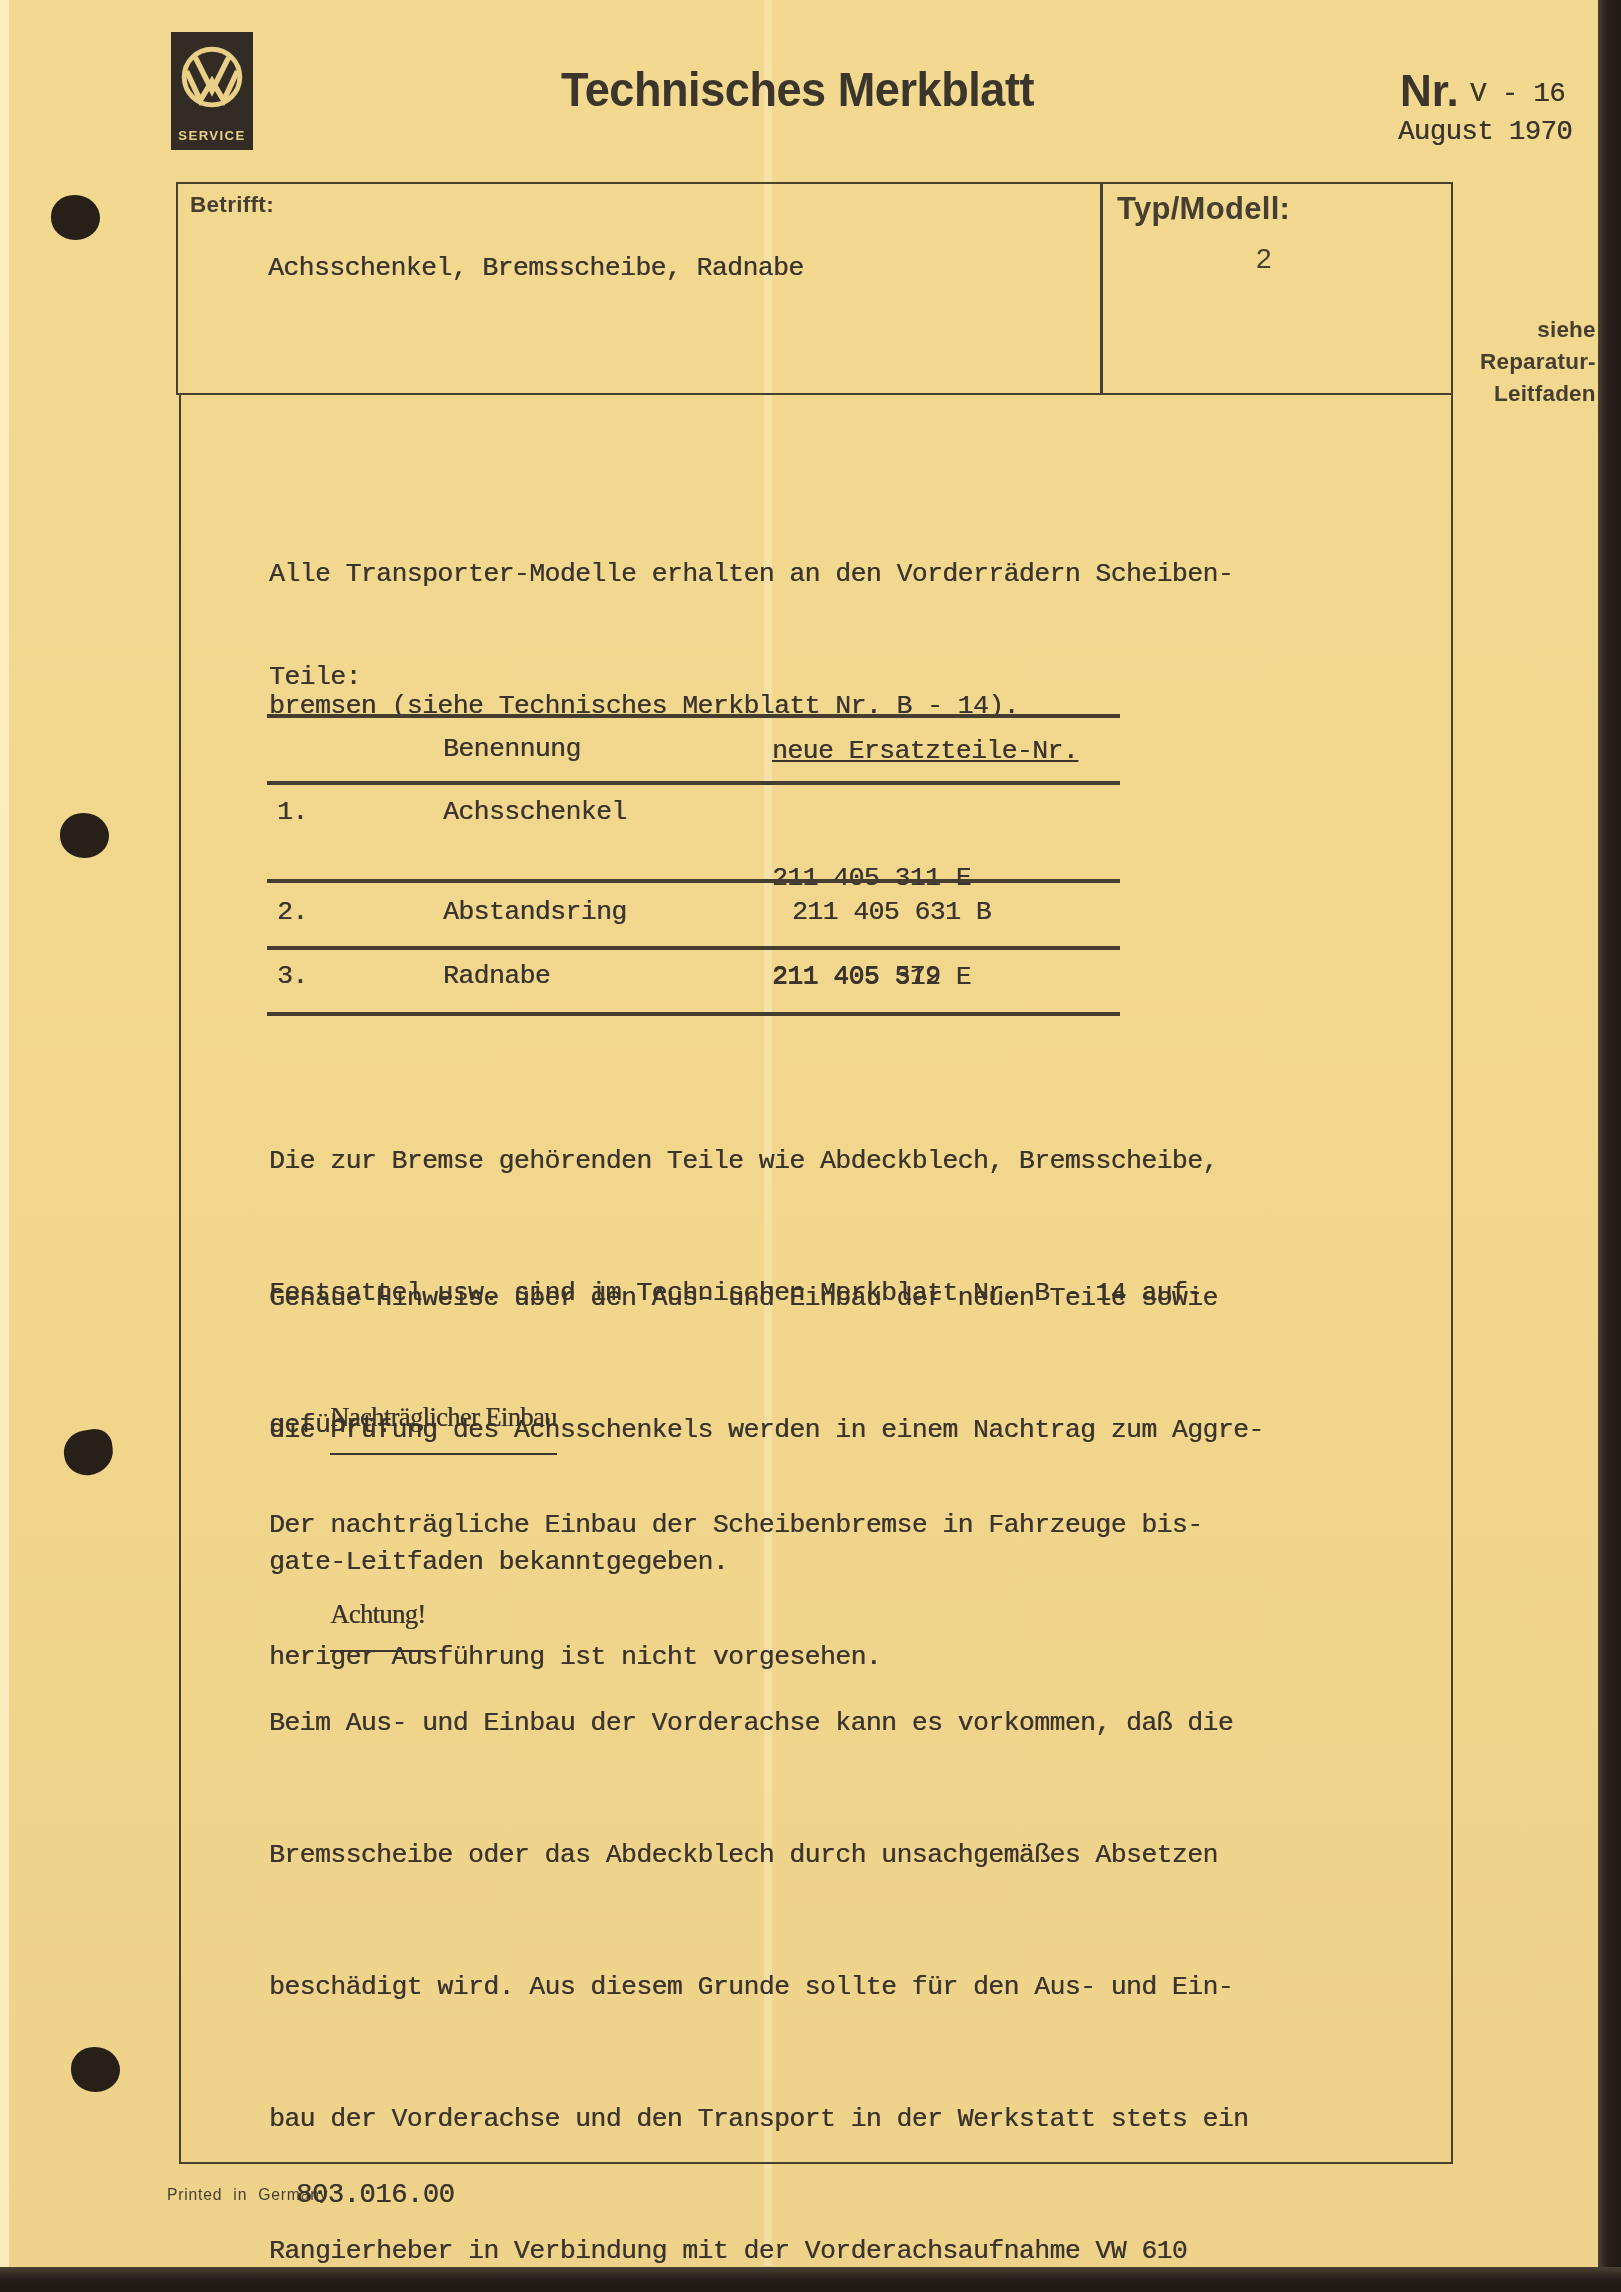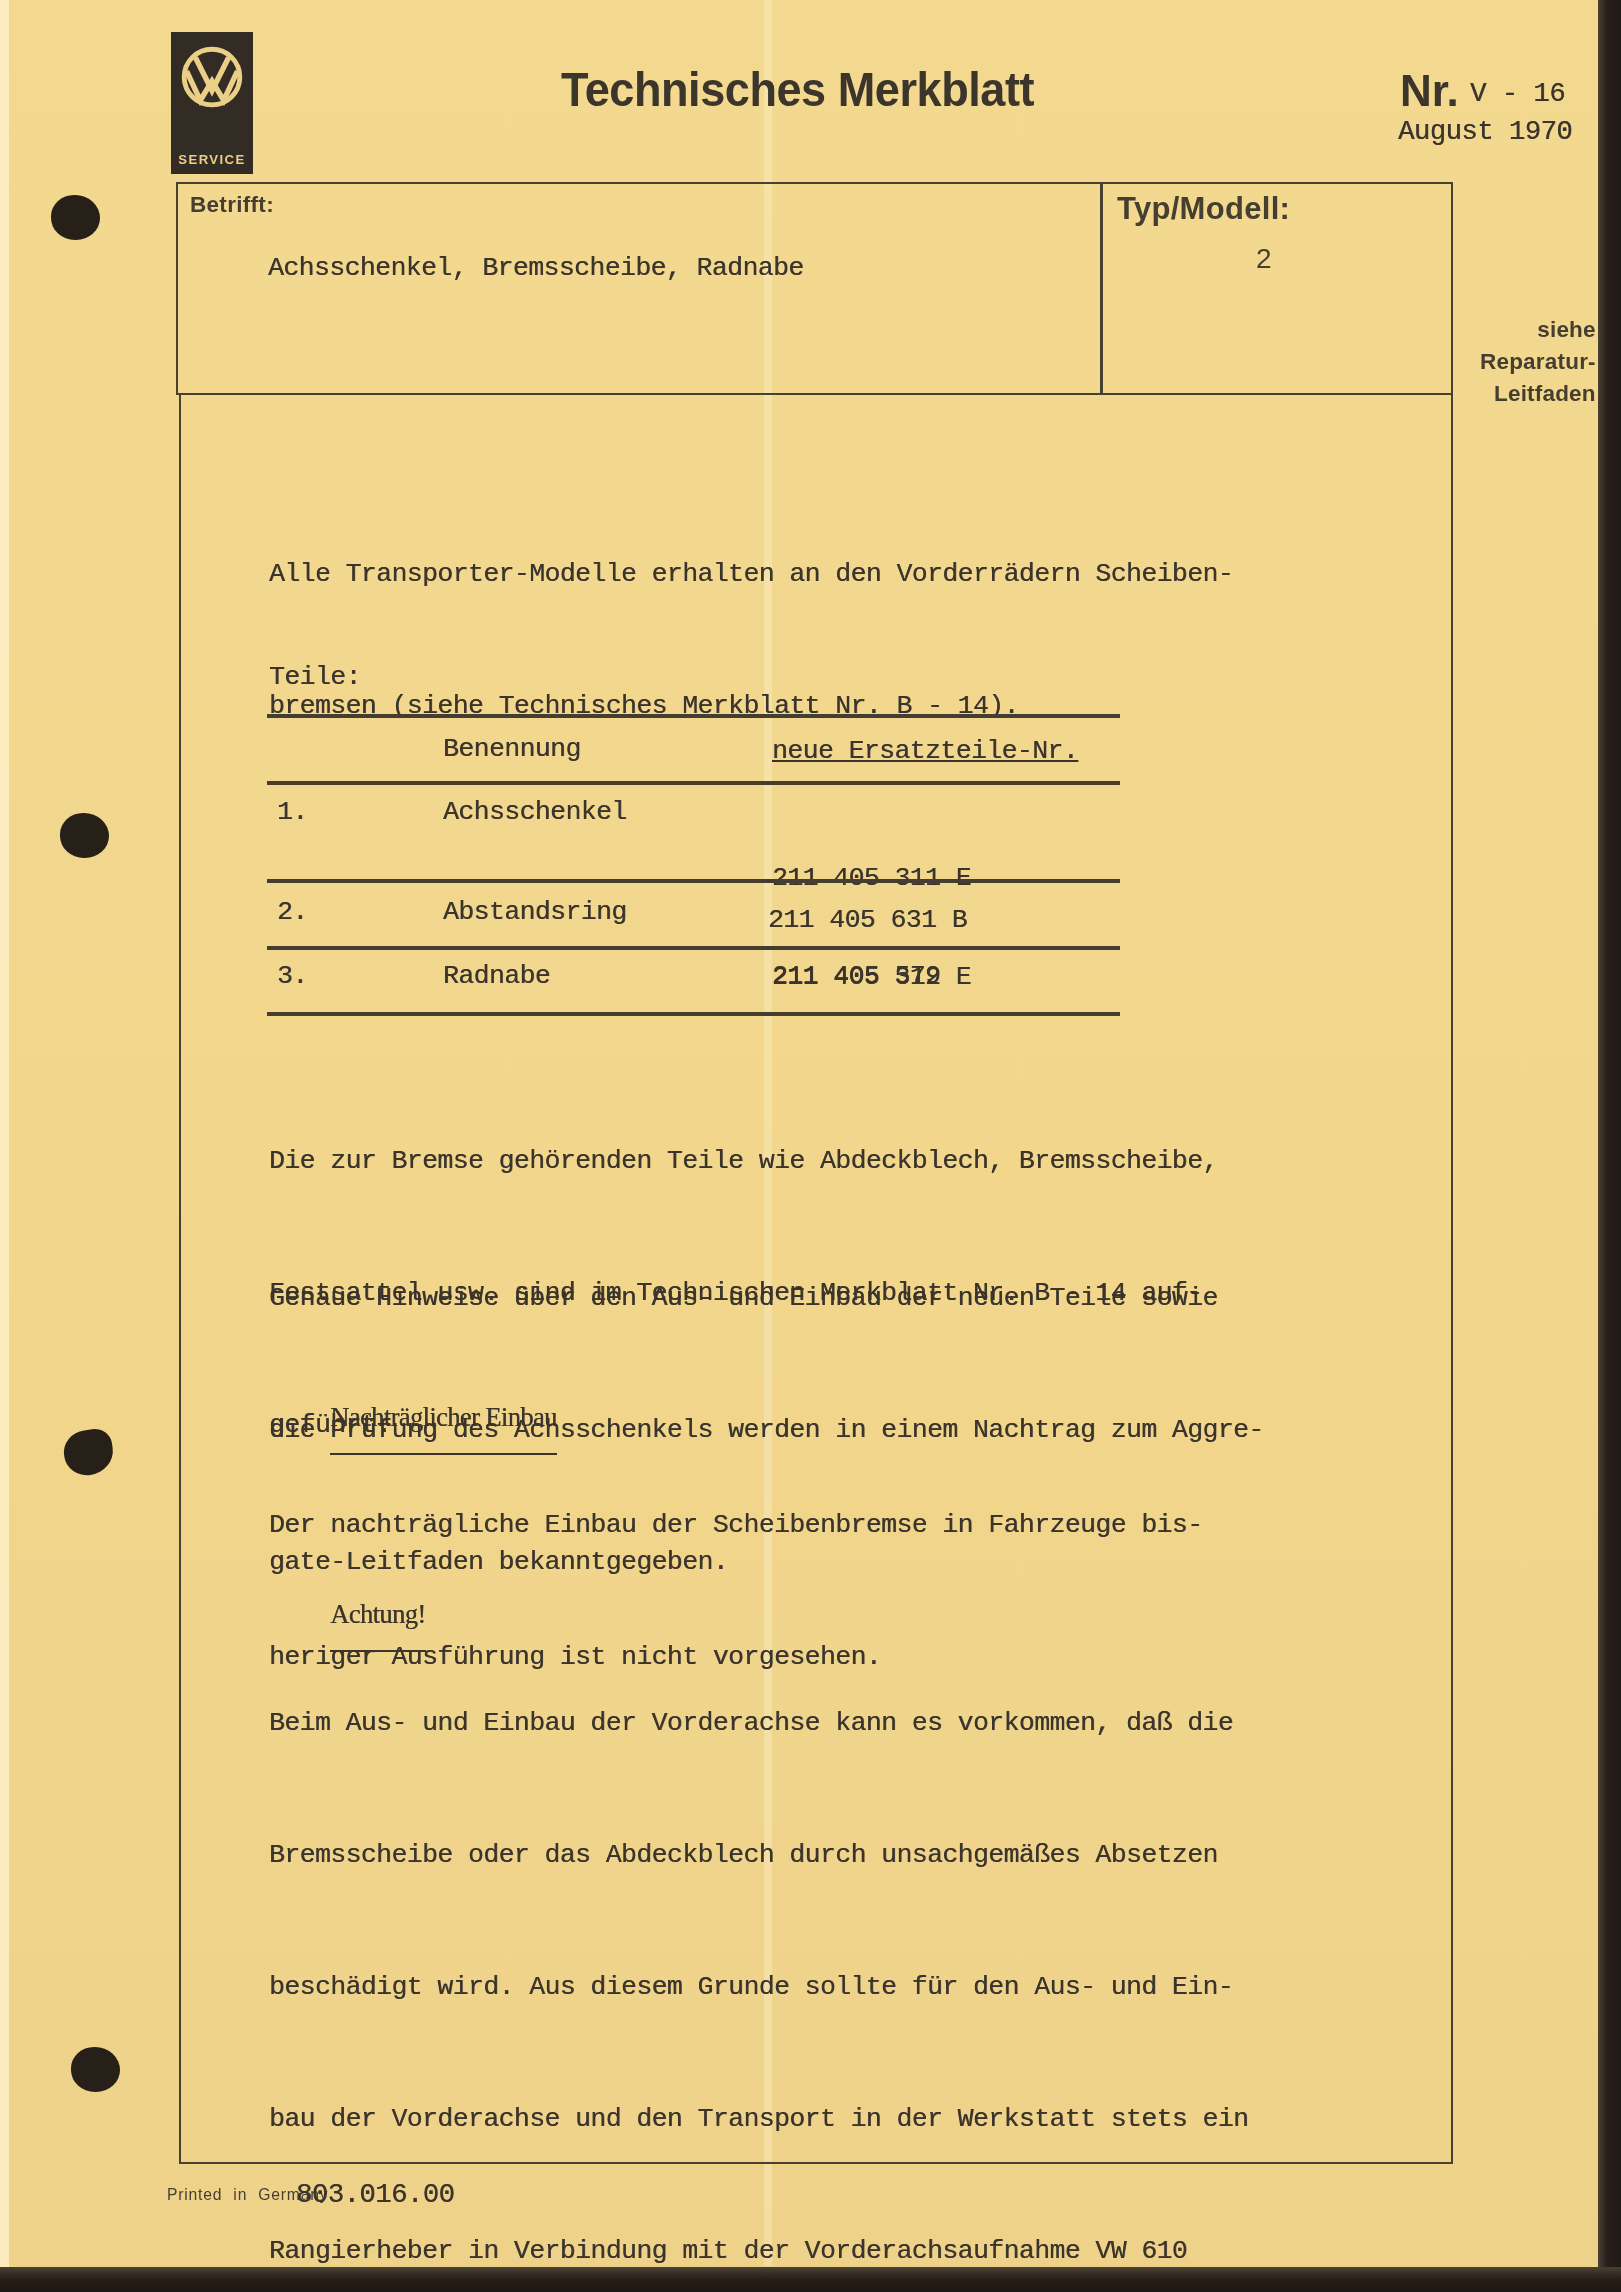--- a/index.html
+++ b/index.html
@@ -13,21 +13,21 @@
   .edge-bottom { position:absolute; left:0; bottom:0; width:1621px; height:26.5px;
     background:linear-gradient(180deg, #4a4034 0%, #241d18 50%, #1e1813 100%); }
   .edge-left-light { position:absolute; left:0; top:0; width:8.8px; height:2293px;
     background:rgba(255,243,205,0.75); }
   .crease { position:absolute; left:764px; top:0; width:7.8px; height:2266px;
     background:rgba(255,250,222,0.30); }
   .hole { position:absolute; width:49px; height:45px; background:#262019;
     border-radius:48% 52% 50% 50%; }
   .hole.tail { border-radius:50% 38% 55% 50%; transform:rotate(-8deg); }
 
-  .logo-box { position:absolute; left:171px; top:32px; width:82px; height:142px;
+  .logo-box { position:absolute; left:171px; top:32px; width:82px; height:118px;
     background:#332c25; }
   .logo-box svg { position:absolute; left:0; top:2px; }
   .logo-caption { position:absolute; left:0; bottom:6.9px; width:82px; text-align:center;
     font-size:13.2px; font-weight:700; letter-spacing:1.4px; color:#eacf87; }
 
   .page-title { position:absolute; left:561px; top:65px; font-size:49px; font-weight:700;
     color:#3b352b; line-height:1; letter-spacing:-0.5px; transform:scaleX(0.92);
     transform-origin:left top; white-space:nowrap; }
   .nr-label { position:absolute; left:1400px; top:69px; font-size:44px; font-weight:700;
     color:#3b352b; line-height:1; }
@@ -126,21 +126,21 @@
   <div class="mono tcell" style="left:277px; top:796px;">1.</div>
   <div class="mono tcell" style="left:443px; top:796px;">Achsschenkel</div>
   <div class="mono tcell" style="left:772px; top:796px;">
     <div>211 405 311 E</div>
     <div>211 405 312 E</div>
   </div>
   <div class="rule" style="top:879px;"></div>
 
   <div class="mono tcell" style="left:277px; top:896px;">2.</div>
   <div class="mono tcell" style="left:443px; top:896px;">Abstandsring</div>
-  <div class="mono tcell" style="left:768px; top:896px;margin-top:8px;">211 405 631 B</div>
+  <div class="mono tcell" style="left:792px; top:896px;">211 405 631 B</div>
   <div class="rule" style="top:946px;"></div>
 
   <div class="mono tcell" style="left:277px; top:960px;">3.</div>
   <div class="mono tcell" style="left:443px; top:960px;">Radnabe</div>
   <div class="mono tcell" style="left:772px; top:960px;">211 405 579</div>
   <div class="rule" style="top:1012px;"></div>
 
   <div class="mono para" style="top:1051px;">
     <div>Die zur Bremse gehörenden Teile wie Abdeckblech, Bremsscheibe,</div>
     <div>Festsattel usw. sind im Technischen Merkblatt Nr. B - 14 auf-</div>

